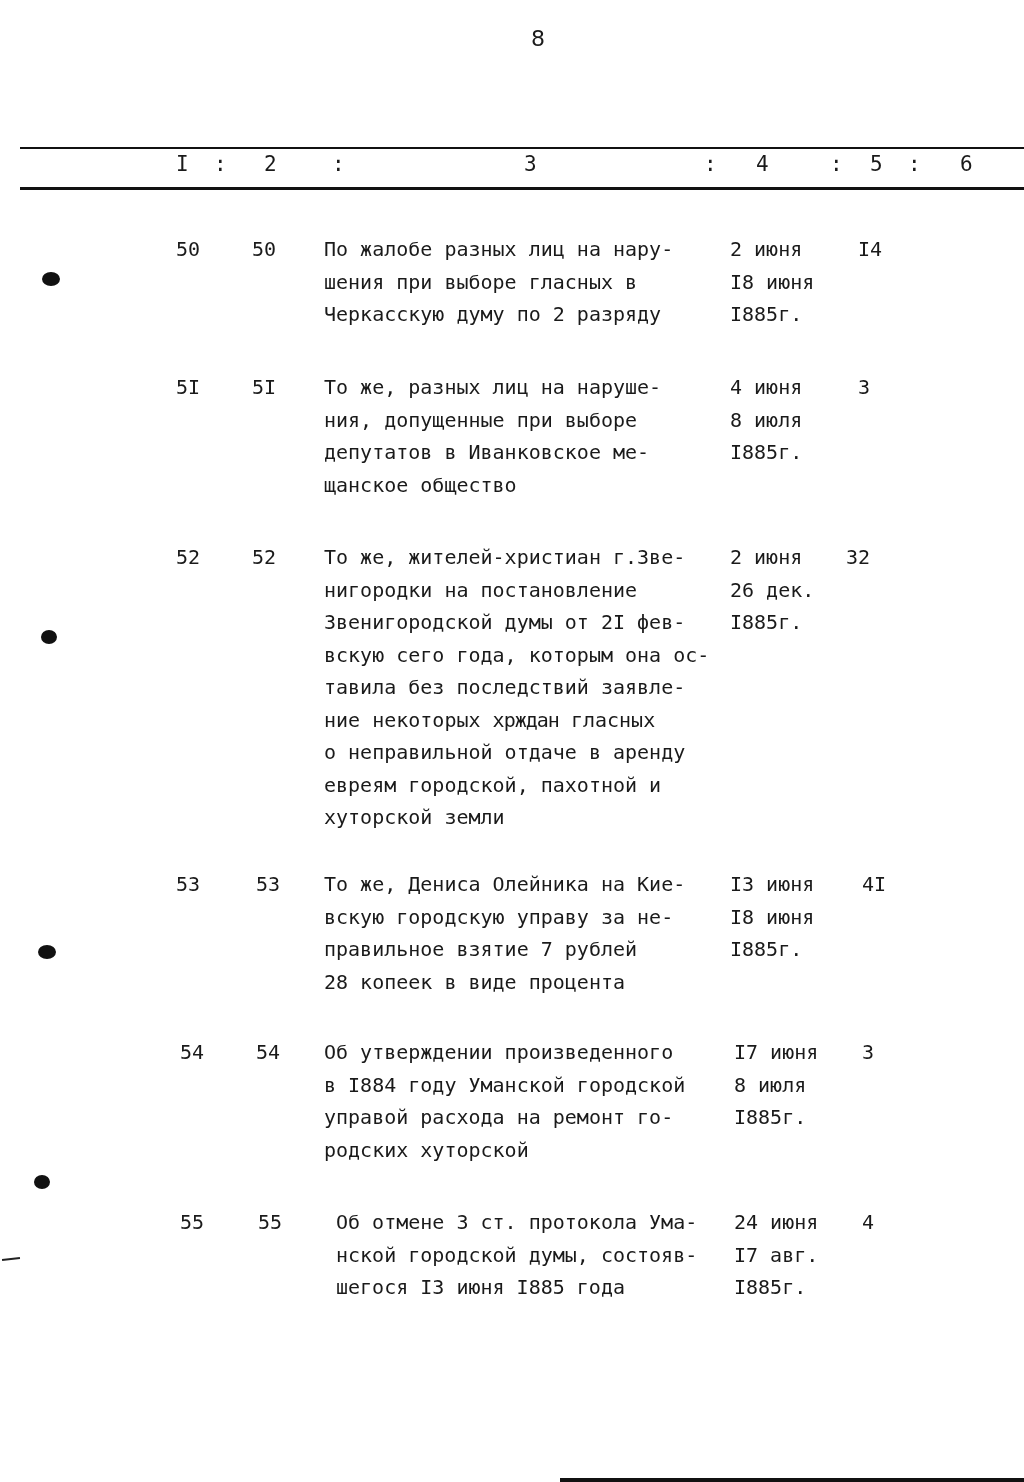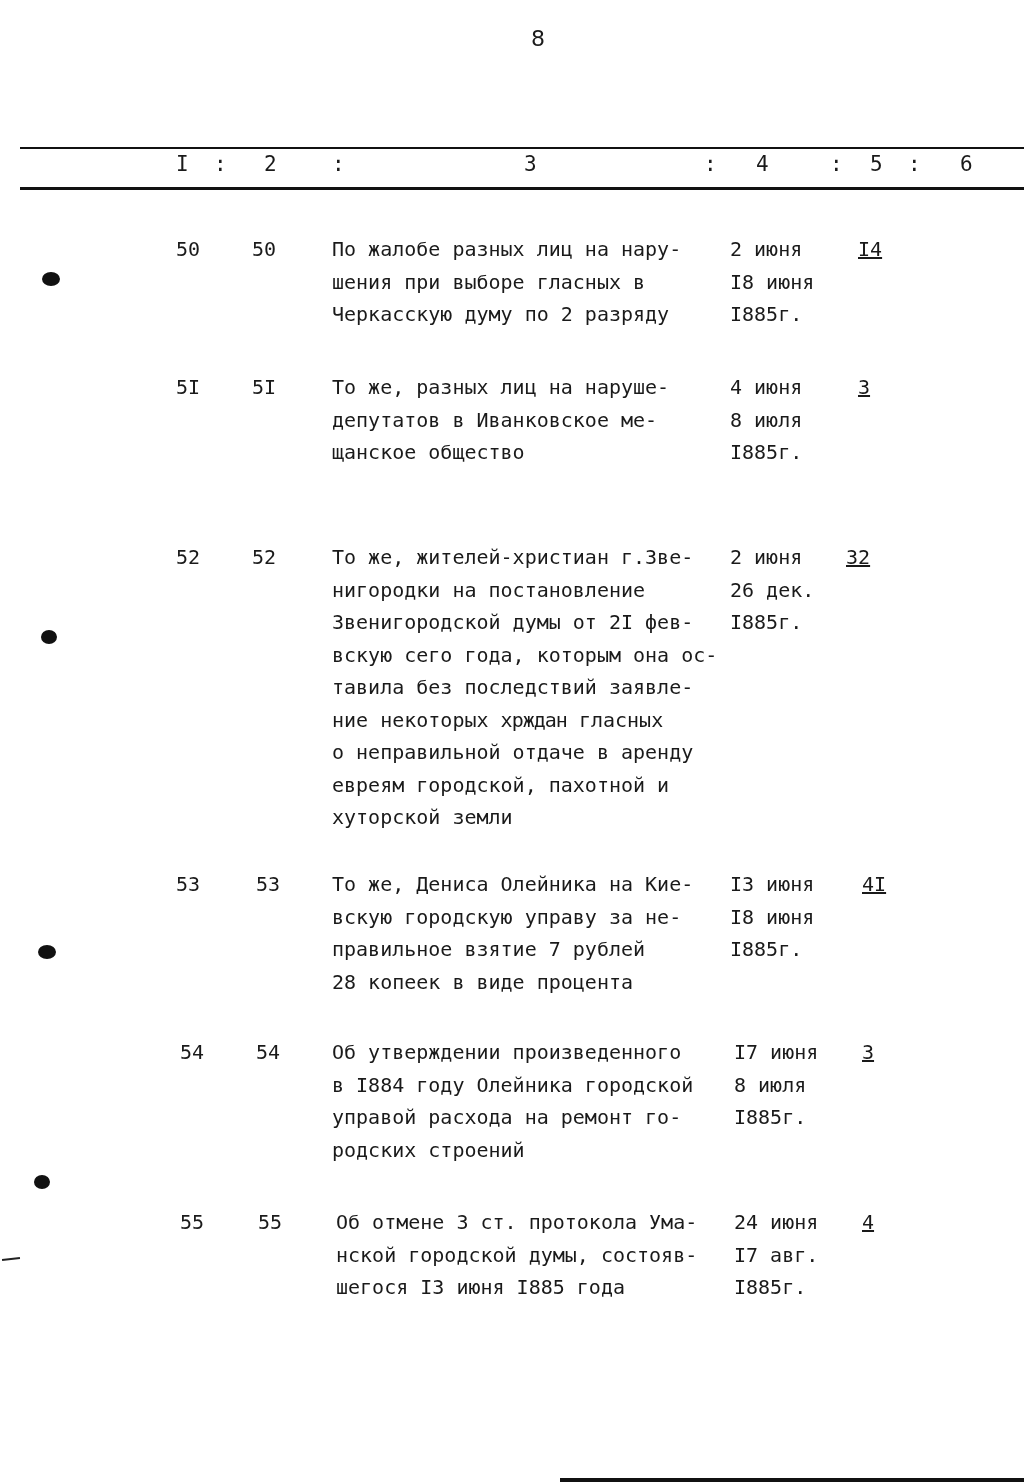--- a/index.html
+++ b/index.html
@@ -10,23 +10,23 @@
   .page-number { position: absolute; left: 531px; top: 26px; font-family: "DejaVu Sans", sans-serif; font-size: 22px; }
   .rule { position: absolute; left: 20px; right: 0; background: #111; }
   .rule-top { top: 147px; height: 2px; }
   .rule-bottom { top: 187px; height: 3px; }
   .rule-page-end { top: 1478px; left: 560px; height: 4px; }
   .header-row { position: absolute; top: 150px; left: 0; width: 1024px; height: 34px; font-size: 21px; }
   .header-row span { position: absolute; top: 2px; }
   .row { position: absolute; left: 0; width: 1024px; font-size: 20px; line-height: 32.5px; }
   .row .c1 { position: absolute; left: 176px; }
   .row .c2 { position: absolute; left: 252px; }
-  .row .c3 { position: absolute; left: 332px; width: 395px; }
+  .row .c3 { position: absolute; left: 324px; width: 395px; }
   .row .c4 { position: absolute; left: 730px; width: 100px; }
-  .row .c5 { position: absolute; left: 858px; text-decoration: underline; }
+  .row .c5 { position: absolute; left: 858px; }
   .line { display: block; white-space: nowrap; }
   .strike { font-weight: normal; letter-spacing: -1px; }
   .blot { position: absolute; background: #111; border-radius: 50%; }
 </style>
 </head>
 <body>
 
 <div class="page-number">8</div>
 
 <div class="rule rule-top"></div>
@@ -61,20 +61,21 @@
     <span class="line">I885г.</span>
   </div>
   <span class="c5">I4</span>
 </div>
 
 <div class="row" style="top:371px">
   <span class="c1">5I</span>
   <span class="c2">5I</span>
   <div class="c3">
     <span class="line">То же, разных лиц на наруше-</span>
+    <span class="line">ния, допущенные при выборе</span>
     <span class="line">депутатов в Иванковское ме-</span>
     <span class="line">щанское общество</span>
   </div>
   <div class="c4">
     <span class="line">4 июня</span>
     <span class="line">8 июля</span>
     <span class="line">I885г.</span>
   </div>
   <span class="c5">3</span>
 </div>
@@ -116,23 +117,23 @@
     <span class="line">I885г.</span>
   </div>
   <span class="c5" style="left:862px">4I</span>
 </div>
 
 <div class="row" style="top:1036px">
   <span class="c1" style="left:180px">54</span>
   <span class="c2" style="left:256px">54</span>
   <div class="c3">
     <span class="line">Об утверждении произведенного</span>
-    <span class="line">в I884 году Олейника городской</span>
+    <span class="line">в I884 году Уманской городской</span>
     <span class="line">управой расхода на ремонт го-</span>
-    <span class="line">родских строений</span>
+    <span class="line">родских хуторской</span>
   </div>
   <div class="c4" style="left:734px">
     <span class="line">I7 июня</span>
     <span class="line">8 июля</span>
     <span class="line">I885г.</span>
   </div>
   <span class="c5" style="left:862px">3</span>
 </div>
 
 <div class="row" style="top:1206px">

